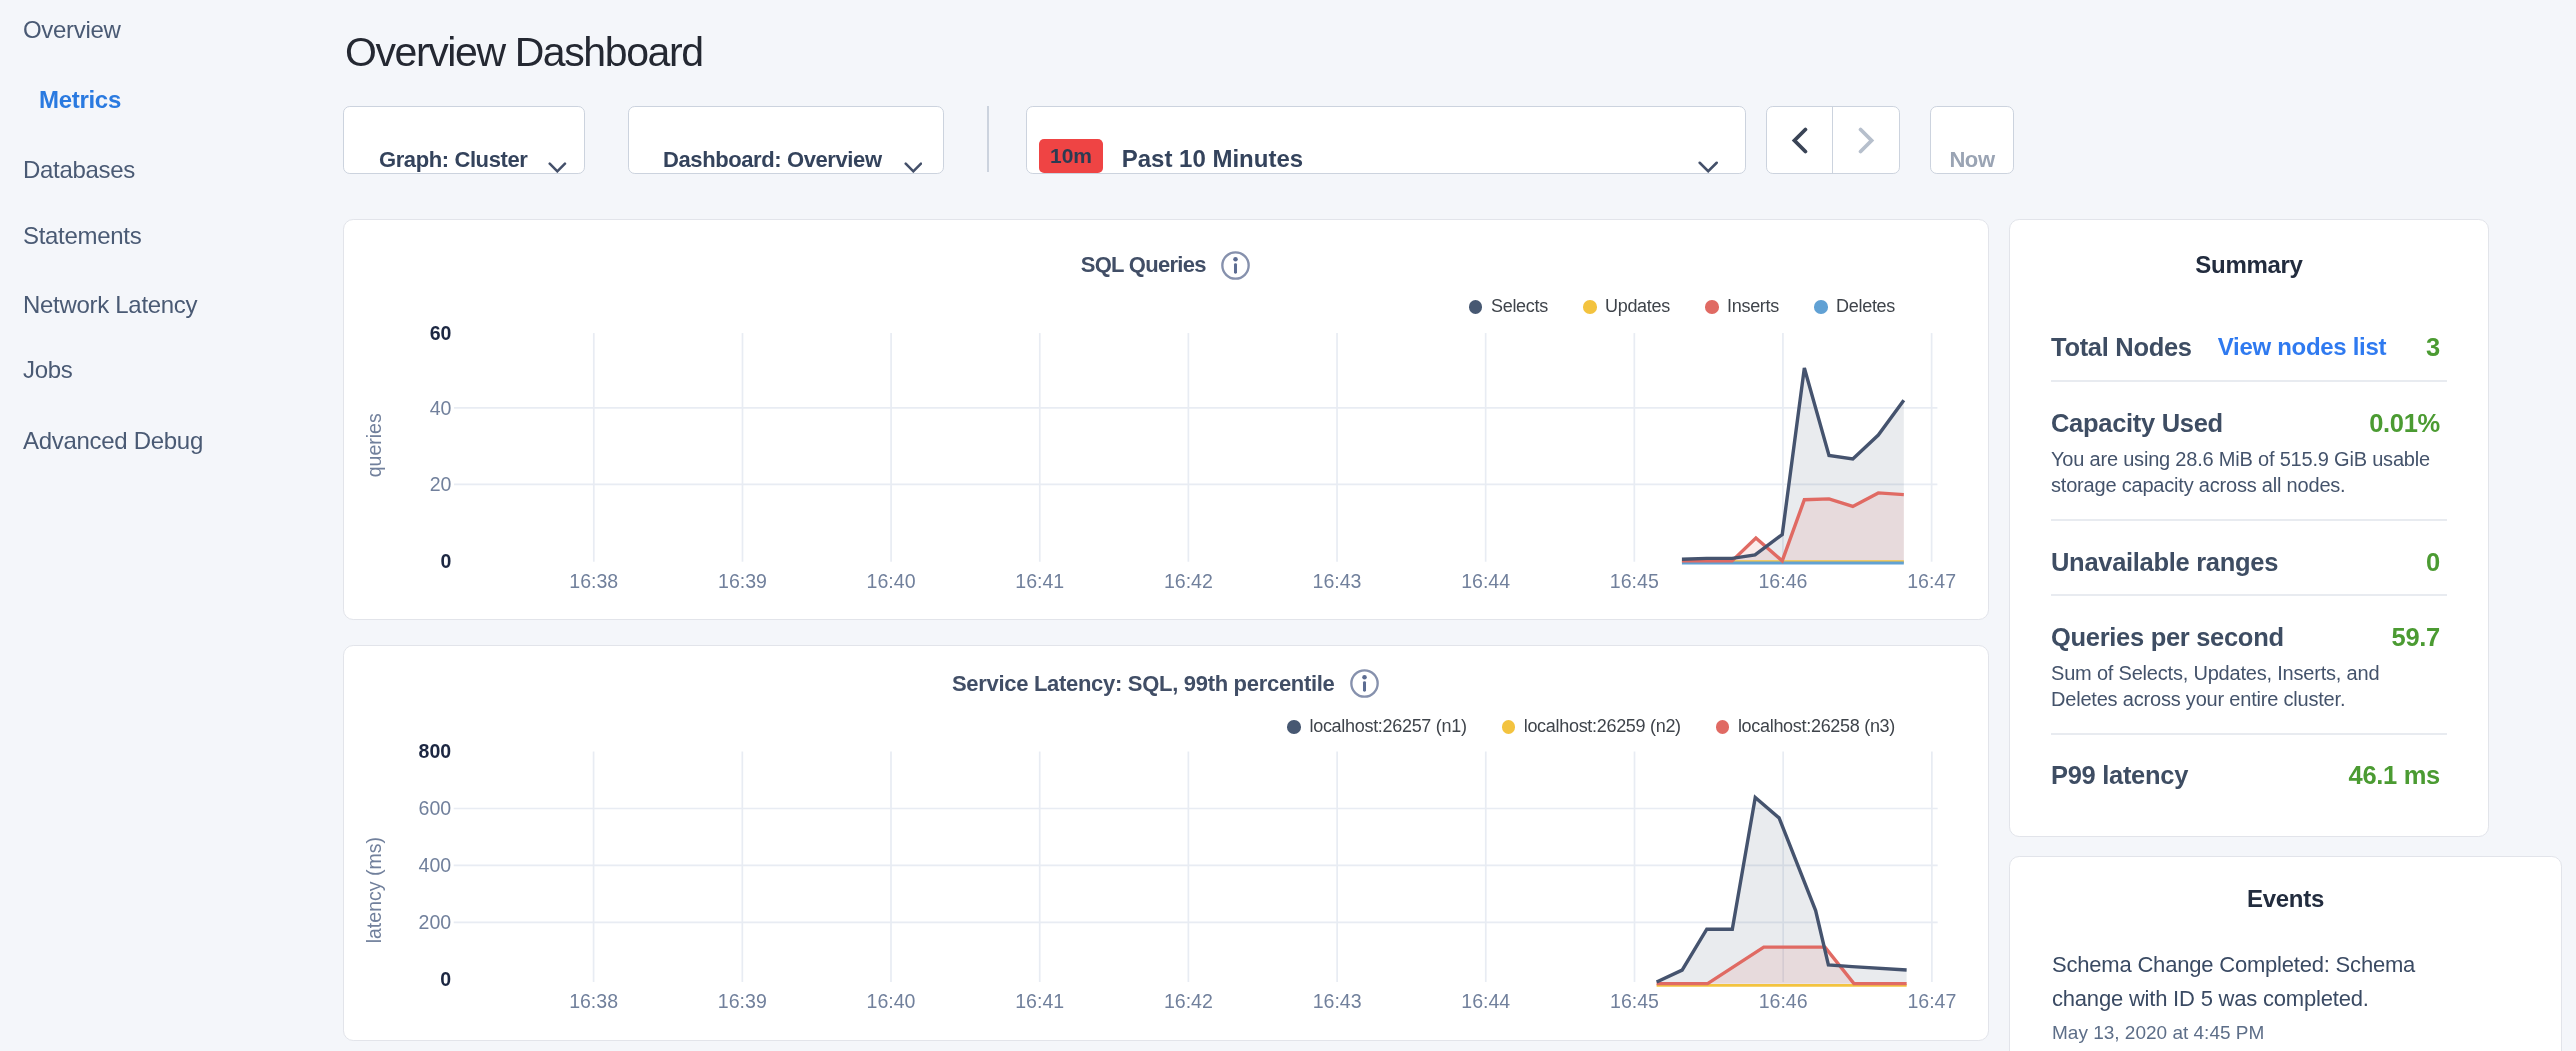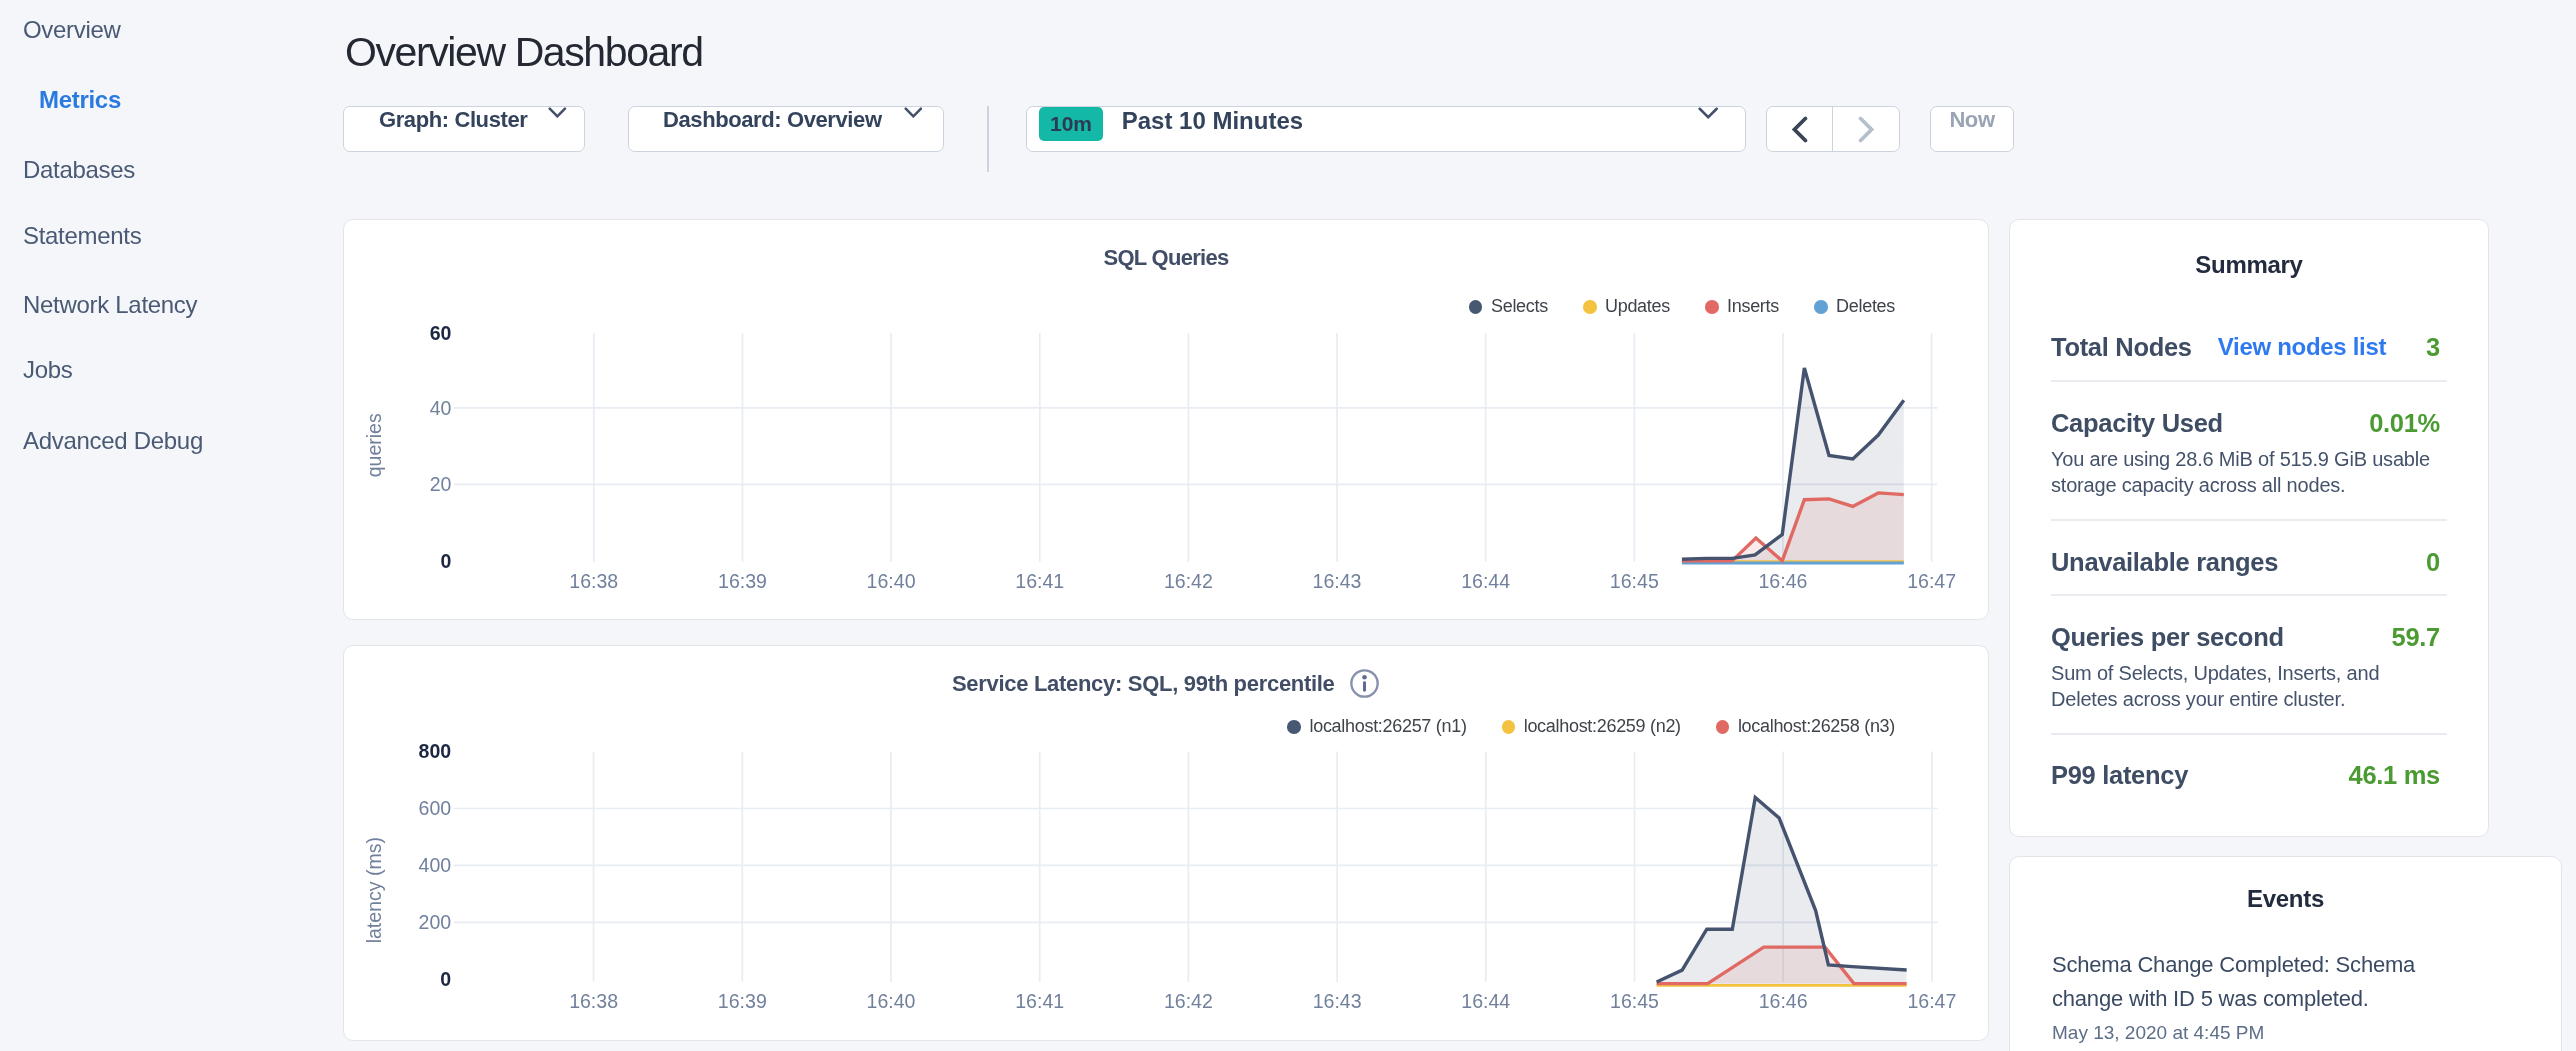--- a/index.html
+++ b/index.html
@@ -8,24 +8,24 @@
 .abs { position:absolute; }
 
 
 .nav-item { position:absolute; left:23px; font-size:24px; line-height:29px; letter-spacing:-0.3px; color:#4a5a74; white-space:nowrap; }
 .nav-item.active { color:#2a7ae0; font-weight:700; }
 
 
 .page-title { position:absolute; left:345px; top:32px; font-size:41px; line-height:41px; letter-spacing:-1.4px; color:#242832; white-space:nowrap; }
 
 
-.btn { position:absolute; top:106px; height:46px; background:#fff; border:1.7px solid #ccd3de; border-radius:6.8px;
-  display:flex; align-items:flex-start; font-size:22px; font-weight:700; letter-spacing:-0.4px; color:#34435c; white-space:nowrap; }
+.btn { position:absolute; top:106px; height:68px; background:#fff; border:1.7px solid #ccd3de; border-radius:6.8px;
+  display:flex; align-items:flex-end; font-size:22px; font-weight:700; letter-spacing:-0.4px; color:#34435c; white-space:nowrap; }
 .sep { position:absolute; top:106px; left:987px; width:1.7px; height:66px; background:#ccd3de; }
-.badge10m { background:#14b8a6; border-radius:5.1px; font-size:21px; font-weight:700; letter-spacing:0; color:#2c3b52; padding:5.1px 11px; }
+.badge10m { background:#ef4444; border-radius:5.1px; font-size:21px; font-weight:700; letter-spacing:0; color:#2c3b52; padding:5.1px 11px; }
 
 
 .card { position:absolute; background:#fff; border:1.7px solid #e2e4ea; border-radius:10.2px; }
 
 
 .chart-title-row { position:absolute; left:0; width:100%; display:flex; justify-content:center; align-items:center; gap:14.5px; }
 .chart-title { font-size:22px; font-weight:700; letter-spacing:-0.3px; color:#414e66; }
 .legend { position:absolute; right:93px; display:flex; align-items:center; gap:35px; }
 .leg-item { display:flex; align-items:center; gap:8.5px; font-size:18px; letter-spacing:-0.3px; color:#3f444b; white-space:nowrap; }
 .dot { width:13.6px; height:13.6px; border-radius:50%; display:inline-block; flex:none; }
@@ -81,21 +81,21 @@
   </div>
   <div style="flex:1; height:100%; display:flex; align-items:center; justify-content:center;">
     <svg width="17" height="27" viewBox="0 0 20 32">
         <path d="M3 3 L16 16 L3 29" fill="none" stroke="#b6bfcc" stroke-width="4.5" stroke-linecap="round"></path>
       </svg>
   </div>
 </div>
 <div class="btn" style="left:1930px; width:84px; justify-content:center; color:#9aa4b4;">Now</div>
 
 <div class="card" id="card1" style="left:343px; top:219px; width:1646px; height:401px;">
-  <div class="chart-title-row" style="top:27px; height:36px;flex-direction:column;">
+  <div class="chart-title-row" style="top:27px; height:36px;">
     <span class="chart-title" style="letter-spacing:-0.7px;">SQL Queries</span>
     <svg width="31" height="31" viewBox="0 0 37 37">
         <circle cx="18.5" cy="18.5" r="15.7" fill="none" stroke="#8691ad" stroke-width="2.8"></circle>
         <circle cx="18.5" cy="11" r="2.7" fill="#5c6c92"></circle>
         <rect x="16.7" y="15.7" width="3.6" height="12.6" rx="1.7" fill="#5c6c92"></rect>
       </svg>
   </div>
   <div class="legend" style="top:74px; height:25.5px;">
     <span class="leg-item"><span class="dot" style="background:#475872;"></span>Selects</span>
     <span class="leg-item"><span class="dot" style="background:#f3c33f;"></span>Updates</span>

